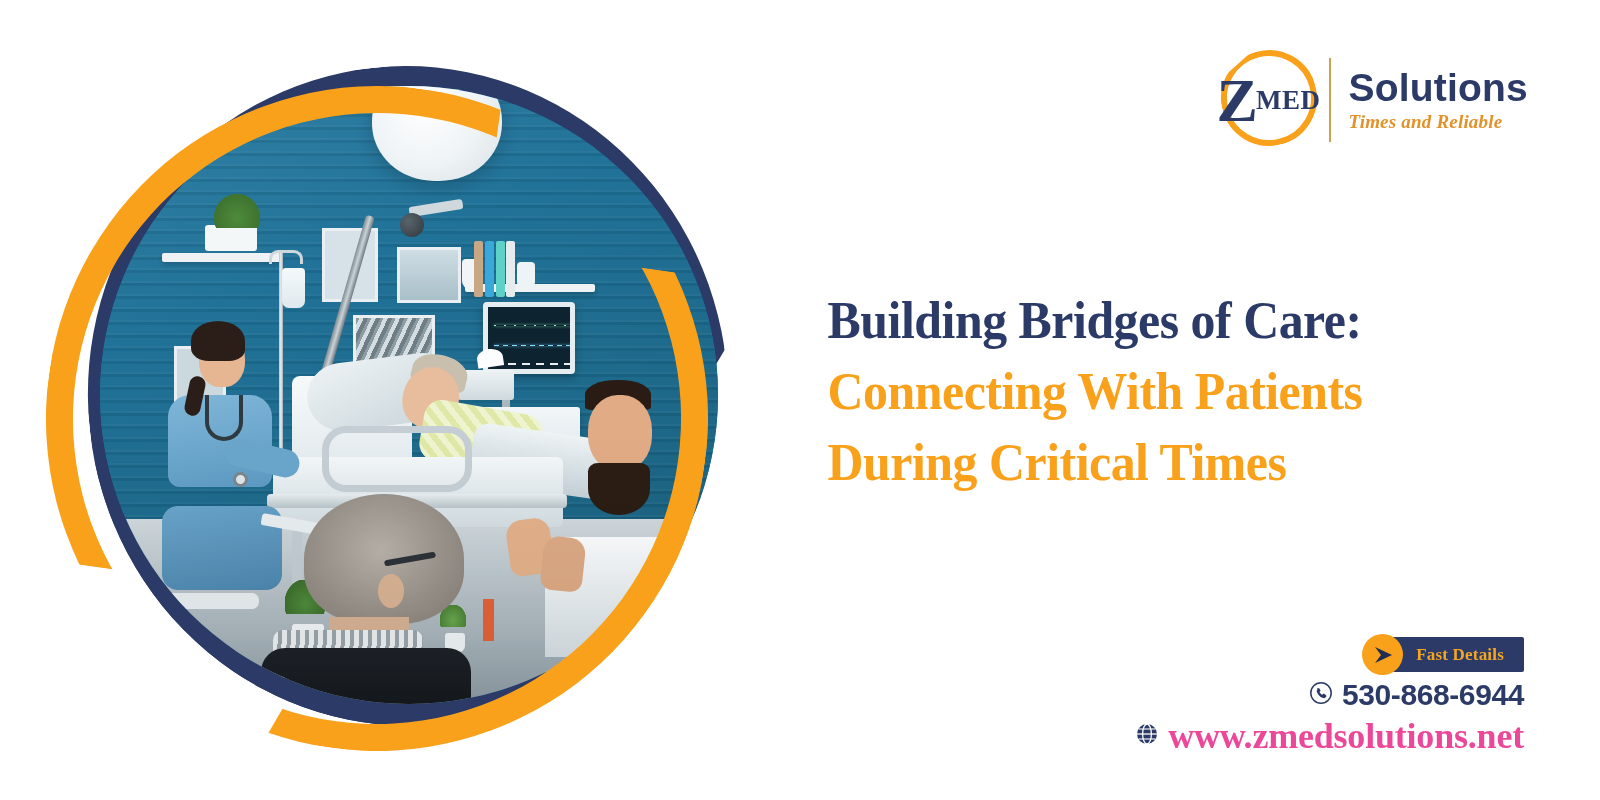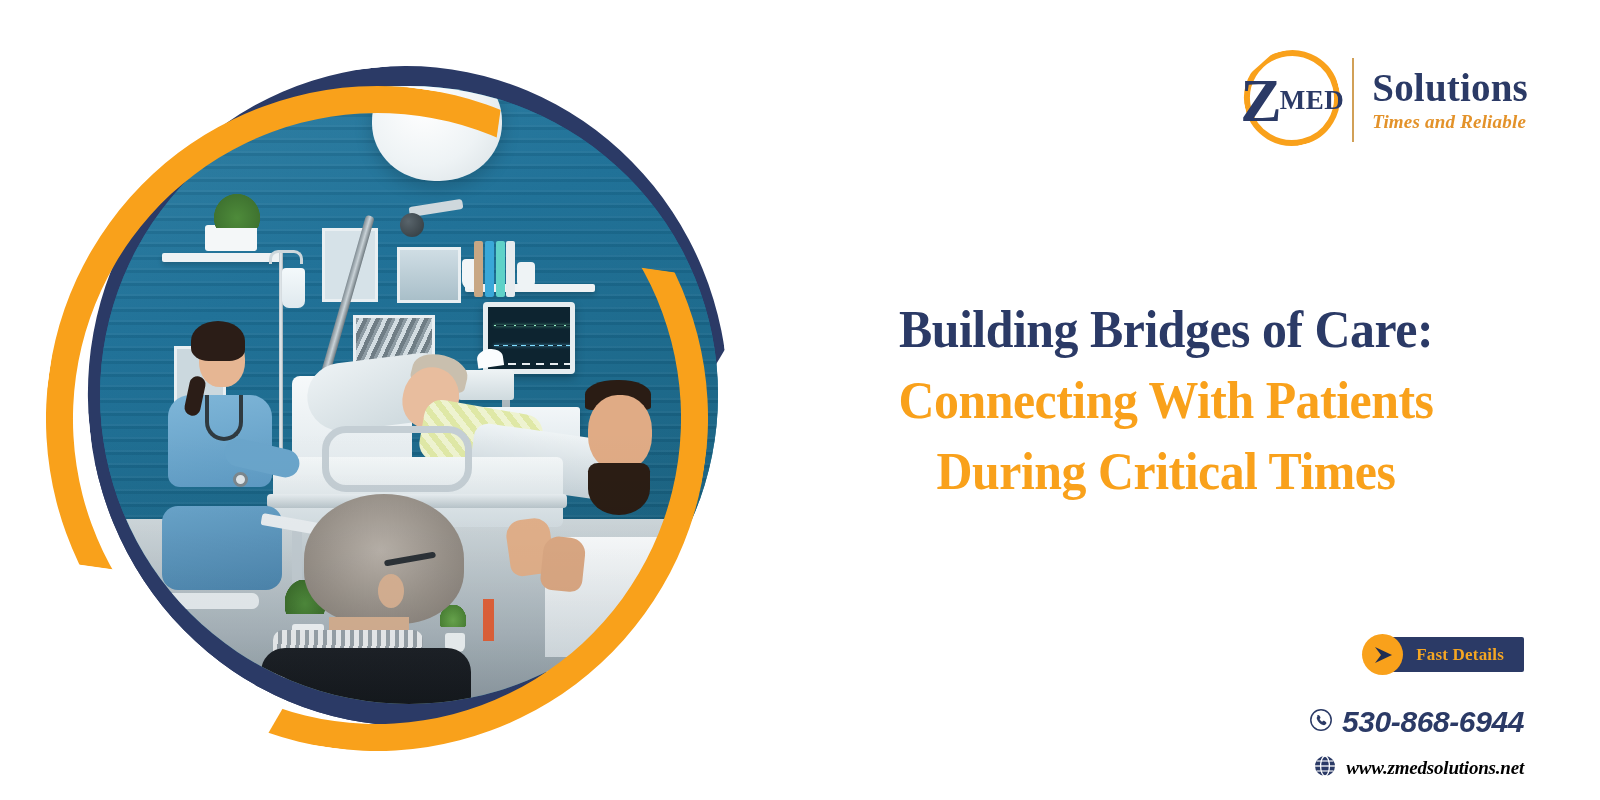--- a/index.html
+++ b/index.html
@@ -296,31 +296,31 @@
     position:relative; z-index:2;
     font-family:"Liberation Serif", serif;
     font-weight:bold; font-size:27px; color:#2b3a66;
     letter-spacing:.5px;
   }
   .logo-divider {
     width:2px; height:84px; background:#c98f3a; margin:0 18px 0 4px; opacity:.85;
   }
   .logo-words { display:flex; flex-direction:column; align-items:flex-start; }
   .logo-solutions {
-    font-family:Liberation Serif, serif; font-weight:bold;
+    font-family:Liberation Sans, sans-serif; font-weight:bold;
     font-size:39px; color:#2b3a66; line-height:1.06; letter-spacing:.2px;text-align:center;
   }
   .logo-tagline {
     font-family:"Liberation Serif", serif; font-style:italic; font-weight:bold;
     font-size:19px; color:#e3922a; margin-top:2px; letter-spacing:.2px;
   }
 
   #headline {
-    position:absolute; right:74px; top:294px;
-    width:720px; text-align:center;
+    position:absolute; right:74px; top:285px;
+    width:720px; 
   }
   .hl-line {
     font-family:"Liberation Serif", serif;
     font-weight:bold;
     font-size:53px;
     line-height:1.34;
     letter-spacing:-0.5px;
     transform:scaleX(.94);
     transform-origin:center;
     white-space:nowrap;
@@ -342,31 +342,31 @@
     width:41px; height:41px; border-radius:50%;
     background:#f9a11b;
     display:flex; align-items:center; justify-content:center;
   }
   .cta-label {
     font-family:"Liberation Serif", serif; font-weight:bold;
     font-size:17px; color:#f5a623; letter-spacing:.2px; white-space:nowrap;
   }
 
   #contact-block {
-    position:absolute; right:76px; top:705px;
-    display:flex; flex-direction:column; align-items:flex-end; gap:15px;font-style:italic;
+    position:absolute; right:76px; top:678px;
+    display:flex; flex-direction:column; align-items:flex-end; gap:3px;
   }
   .contact-row { display:flex; align-items:center; gap:9px; }
   .contact-phone {
     font-family:"Liberation Sans", sans-serif; font-weight:bold;
     font-size:30px; color:#2b3a66; letter-spacing:-.4px;
   }
   .contact-web {
     font-family:"Liberation Serif", serif; font-weight:bold;
-    font-size:19px; color:#000000; letter-spacing:-.2px;text-align:center;
+    font-size:36px; color:#ec4899; letter-spacing:-.2px;text-align:center;
   }
 </style>
 </head>
 <body>
 
 <div id="visual-composition">
 
   <div class="ring-navy"></div>
   <div class="ring-navy-2"></div>
 

